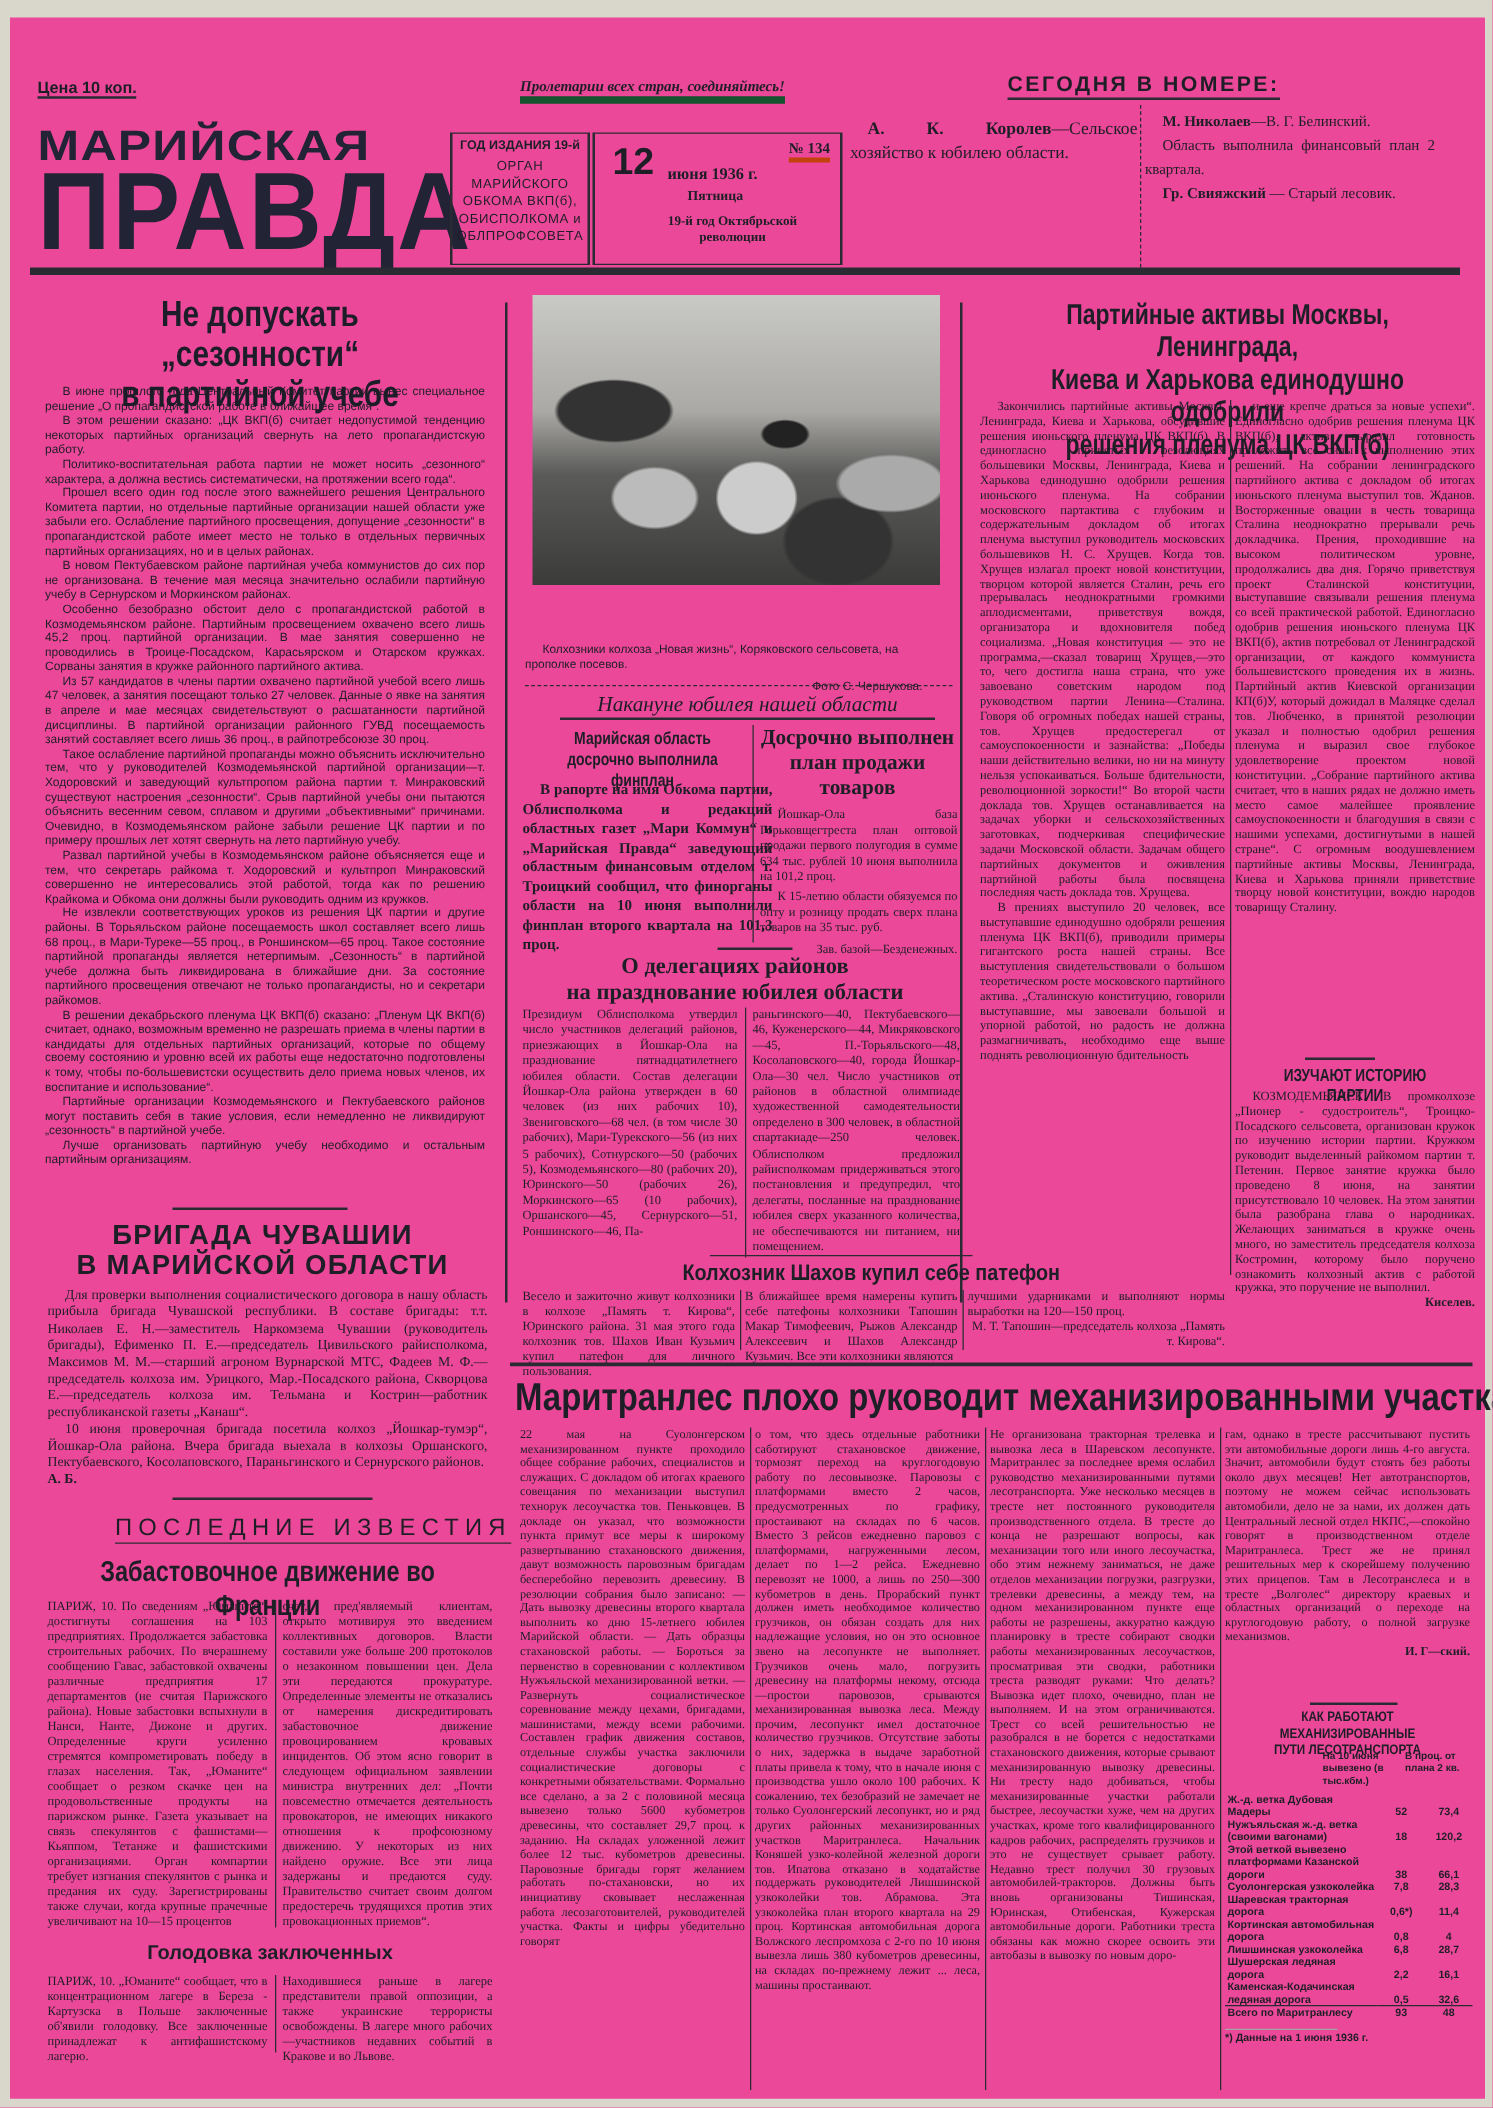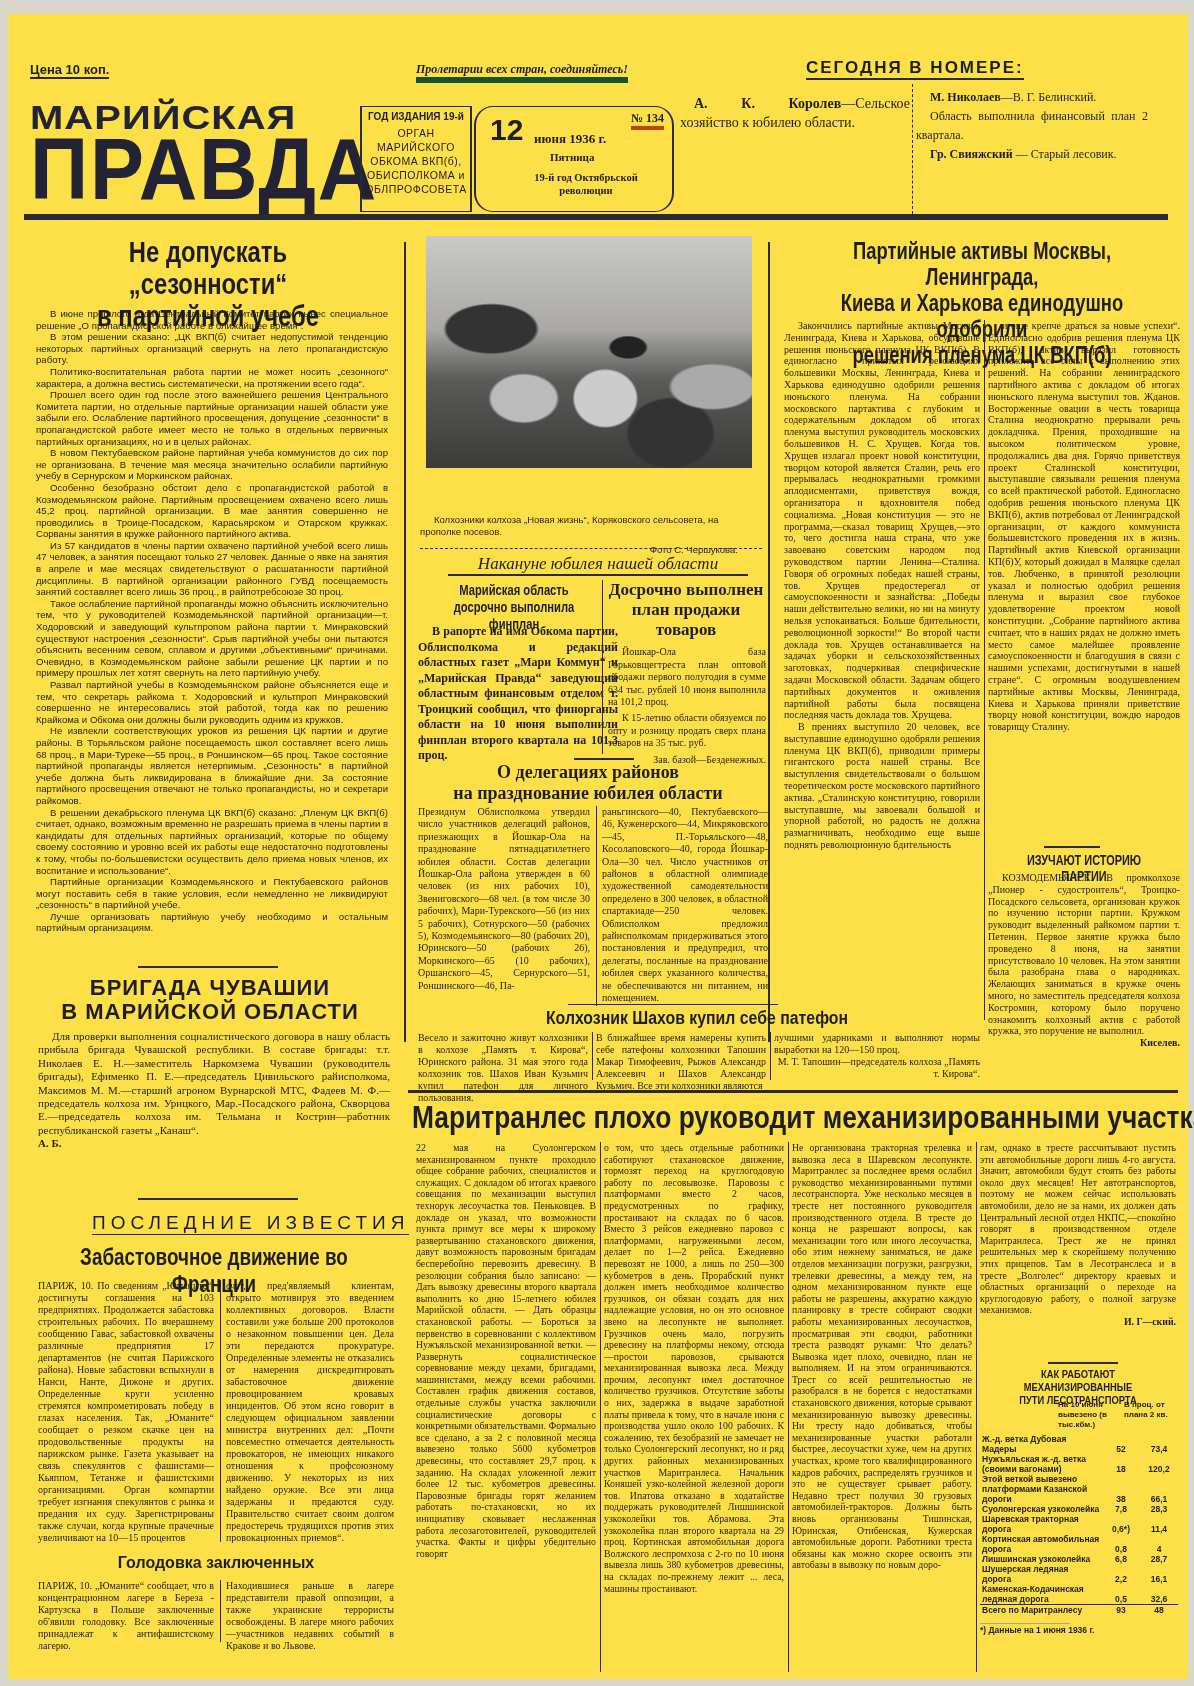--- a/index.html
+++ b/index.html
@@ -1,17 +1,17 @@
 <!DOCTYPE html>
 <html><head>
 <meta charset="utf-8">
 <style>
   html,body{margin:0;padding:0;}
   body{width:1194px;height:1686px;background:#d9d6cc;overflow:hidden;position:relative;font-family:"Liberation Serif",serif;color:#1e1e26;}
-  .page{position:absolute;left:8px;top:14px;width:1180px;height:1665px;background:#fde047;}
+  .page{position:absolute;left:8px;top:14px;width:1180px;height:1665px;background:#ec4899;}
   .abs{position:absolute;}
   .small{font-size:10.5px;line-height:12.6px;text-align:justify;}
   .sans{font-family:"Liberation Sans",sans-serif;}
   .rule{position:absolute;background:#2a2a33;}
   .vr{position:absolute;width:2px;background:#2a2a33;}
   p{margin:0;}
   .indent{text-indent:14px;}
   .hl{font-family:"Liberation Sans",sans-serif;font-weight:bold;text-align:center;color:#1d1d2a;}
   .photo{background:
     radial-gradient(ellipse at 20% 40%, #333 0 12%, transparent 13%),
@@ -40,21 +40,21 @@
     <div class="sans" style="font-size:10px;font-weight:bold;text-align:center;margin-top:4px;">ГОД ИЗДАНИЯ 19-й</div>
     <div class="sans" style="font-size:10.5px;text-align:center;line-height:14px;margin-top:4px;letter-spacing:0.5px;">
       <div>ОРГАН</div>
       <div>МАРИЙСКОГО</div>
       <div>ОБКОМА ВКП(б),</div>
       <div>ОБИСПОЛКОМА и</div>
       <div>ОБЛПРОФСОВЕТА</div>
     </div>
   </div>
 
-  <div class="abs" style="left:466px;top:92px;width:196px;height:104px;border-left:2px solid #2a2a33;border-right:2px solid #2a2a33;border-top:1px solid #2a2a33;border-bottom:1px solid #2a2a33;border-radius:19px;">
+  <div class="abs" style="left:466px;top:92px;width:196px;height:104px;border-left:2px solid #2a2a33;border-right:2px solid #2a2a33;border-top:1px solid #2a2a33;border-bottom:1px solid #2a2a33;">
     <div class="abs sans" style="left:14px;top:6px;font-size:30px;font-weight:bold;">12</div>
     <div class="abs" style="right:8px;top:4px;font-size:12px;font-weight:bold;border-bottom:4px solid #c2410c;">№ 134</div>
     <div class="abs" style="left:58px;top:24px;font-size:13px;font-weight:bold;">июня 1936 г.</div>
     <div class="abs" style="left:74px;top:44px;font-size:11px;font-weight:bold;">Пятница</div>
     <div class="abs" style="left:40px;top:64px;width:140px;font-size:10.5px;font-weight:bold;text-align:center;line-height:13px;">19-й год Октябрьской революции</div>
   </div>
 
   <div class="abs sans" style="left:798px;top:44px;font-size:17px;font-weight:900;letter-spacing:2px;border-bottom:2px solid #2a2a33;">СЕГОДНЯ В НОМЕРЕ:</div>
   <div class="abs" style="left:672px;top:74px;width:230px;font-size:14px;line-height:19px;text-align:justify;">
     <p class="indent" style="margin-top:6px;"><b>А. К. Королев</b><span>—Сельское хозяйство к юбилею области.</span></p>
@@ -89,20 +89,21 @@
   </div>
 
   <div class="rule" style="left:130px;top:952px;width:140px;height:2px;"></div>
 
   <div class="abs sans" style="left:22px;top:962px;width:360px;text-align:center;font-size:22px;line-height:24px;font-weight:bold;letter-spacing:1px;">
     <div>БРИГАДА ЧУВАШИИ</div>
     <div>В МАРИЙСКОЙ ОБЛАСТИ</div>
   </div>
   <div class="abs small" style="left:30px;top:1016px;width:352px;font-size:11px;line-height:13.4px;">
     <p class="indent">Для проверки выполнения социалистического договора в нашу область прибыла бригада Чувашской республики. В составе бригады: т.т. Николаев Е. Н.—заместитель Наркомзема Чувашии (руководитель бригады), Ефименко П. Е.—председатель Цивильского райисполкома, Максимов М. М.—старший агроном Вурнарской МТС, Фадеев М. Ф.—председатель колхоза им. Урицкого, Мар.-Посадского района, Скворцова Е.—председатель колхоза им. Тельмана и Кострин—работник республиканской газеты „Канаш“.</p>
+    <p class="indent">10 июня проверочная бригада посетила колхоз „Йошкар-тумэр“, Йошкар-Ола района. Вчера бригада выехала в колхозы Оршанского, Пектубаевского, Косолаповского, Параньгинского и Сернурского районов.</p>
     <p style="text-align:left;font-weight:bold;margin-right:20px;">А. Б.</p>
   </div>
 
   <div class="rule" style="left:130px;top:1184px;width:160px;height:2px;"></div>
 
   <div class="abs sans" style="left:84px;top:1198px;font-size:19px;letter-spacing:5px;border-bottom:1px solid #2a2a33;">ПОСЛЕДНИЕ ИЗВЕСТИЯ</div>
   <div class="abs sans" style="left:26px;top:1230px;width:360px;text-align:center;font-size:23px;font-weight:bold;transform:scaleX(0.82);transform-origin:center top;">Забастовочное движение во Франции</div>
   <div class="abs small" style="left:30px;top:1266px;width:176px;font-size:10px;line-height:12px;">ПАРИЖ, 10. По сведениям „Юманите“, достигнуты соглашения на 103 предприятиях. Продолжается забастовка строительных рабочих. По вчерашнему сообщению Гавас, забастовкой охвачены различные предприятия 17 департаментов (не считая Парижского района). Новые забастовки вспыхнули в Нанси, Нанте, Дижоне и других. Определенные круги усиленно стремятся компрометировать победу в глазах населения. Так, „Юманите“ сообщает о резком скачке цен на продовольственные продукты на парижском рынке. Газета указывает на связь спекулянтов с фашистами—Кьяппом, Тетанже и фашистскими организациями. Орган компартии требует изгнания спекулянтов с рынка и предания их суду. Зарегистрированы также случаи, когда крупные прачечные увеличивают на 10—15 процентов</div>
   <div class="vr" style="left:212px;top:1266px;height:262px;width:1px;"></div>
   <div class="abs small" style="left:218px;top:1266px;width:168px;font-size:10px;line-height:12px;">счет, пред'являемый клиентам, открыто мотивируя это введением коллективных договоров. Власти составили уже больше 200 протоколов о незаконном повышении цен. Дела эти передаются прокуратуре. Определенные элементы не отказались от намерения дискредитировать забастовочное движение провоцированием кровавых инцидентов. Об этом ясно говорит в следующем официальном заявлении министра внутренних дел: „Почти повсеместно отмечается деятельность провокаторов, не имеющих никакого отношения к профсоюзному движению. У некоторых из них найдено оружие. Все эти лица задержаны и предаются суду. Правительство считает своим долгом предостеречь трудящихся против этих провокационных приемов“.</div>

